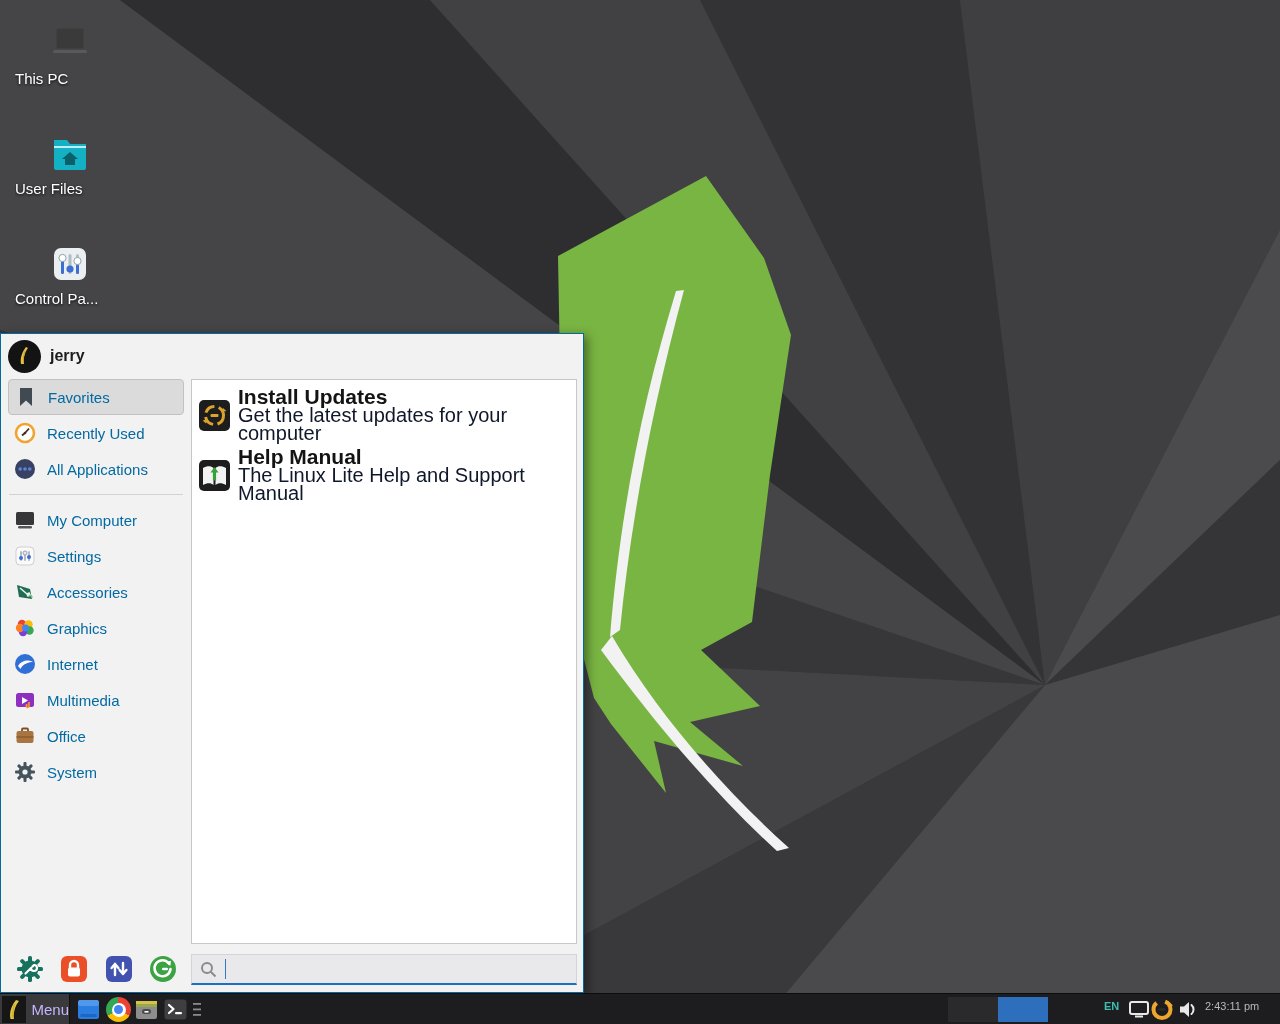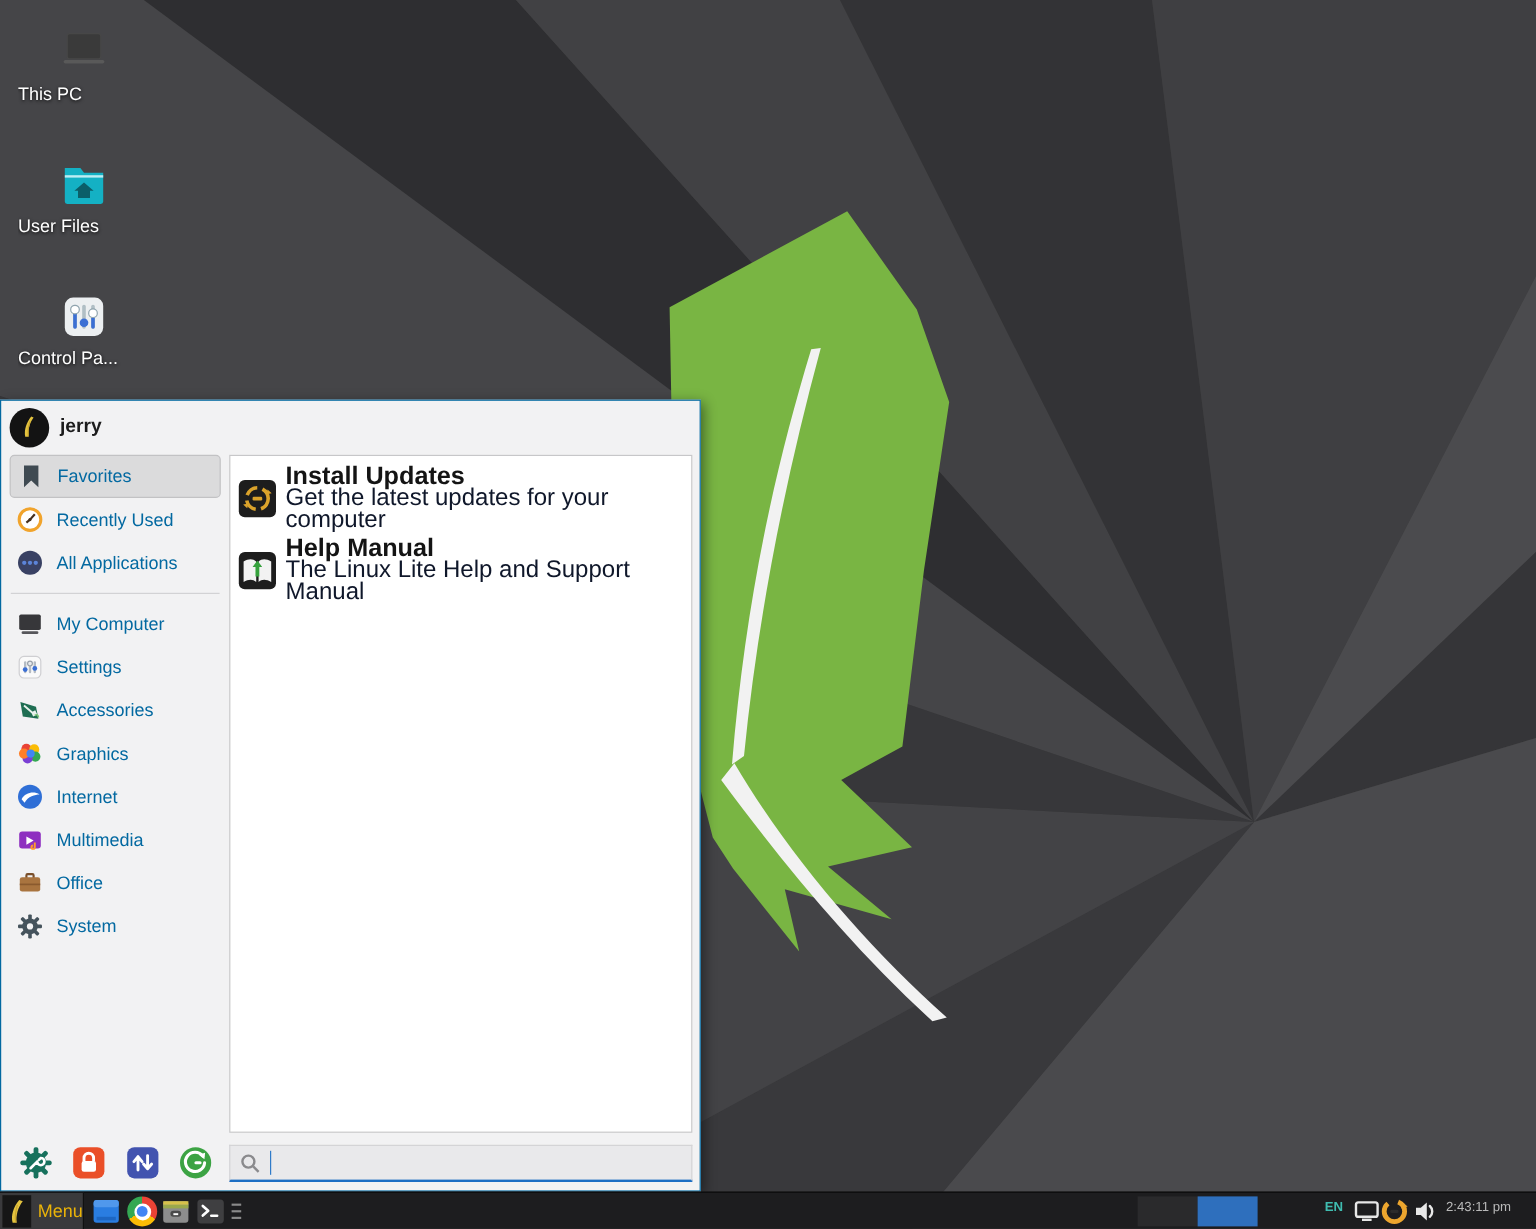--- a/index.html
+++ b/index.html
@@ -50,21 +50,21 @@
   .action-btn { position:absolute; width:28px; height:28px; top:4px; }
 
   
   .taskbar { position:absolute; left:0; bottom:0; width:1280px; height:31px;
              background:#1d1d1f; border-top:1px solid #0c0c0c; z-index:10; }
   .menu-button { position:absolute; left:0; top:0; width:70px; height:31px;
                  background:#3a3a3c; border-right:1px solid #101010;
                  display:flex; align-items:center; }
   .menu-button .fbox { width:26px; height:27px; background:#161616; margin:2px 2px;
                        display:flex; align-items:center; justify-content:center; }
-  .menu-button .mlabel { color:#eab308; font-size:15px; margin-left:3px; }
+  .menu-button .mlabel { color:#c4b5fd; font-size:15px; margin-left:3px; }
   .tb-icn { position:absolute; top:3px; width:25px; height:25px; }
   .pager-cell { position:absolute; top:3px; width:50px; height:25px; }
   .tray-text { position:absolute; top:6px; font-size:11px; }
 
   .t-en { color:#3fbcb0; font-weight:bold; }
   .t-time { color:#b9b9b9; }
 
   svg { display:block; }
 </style>
 </head>

